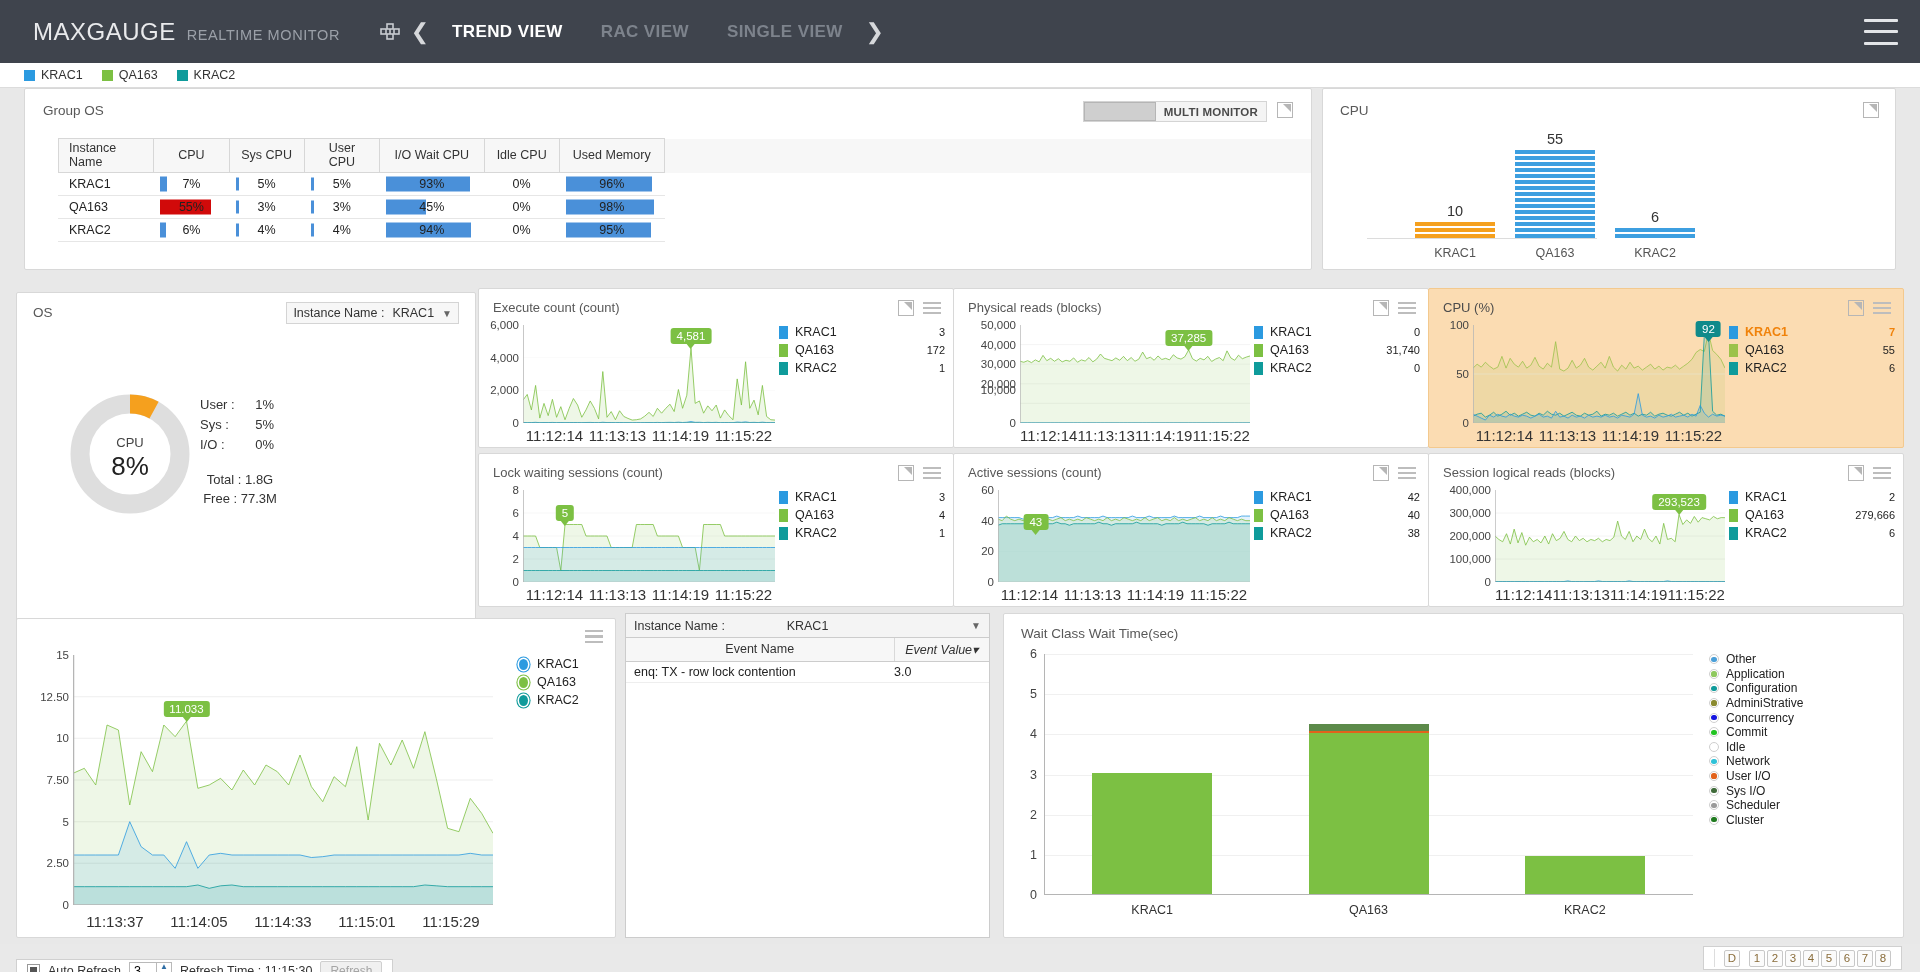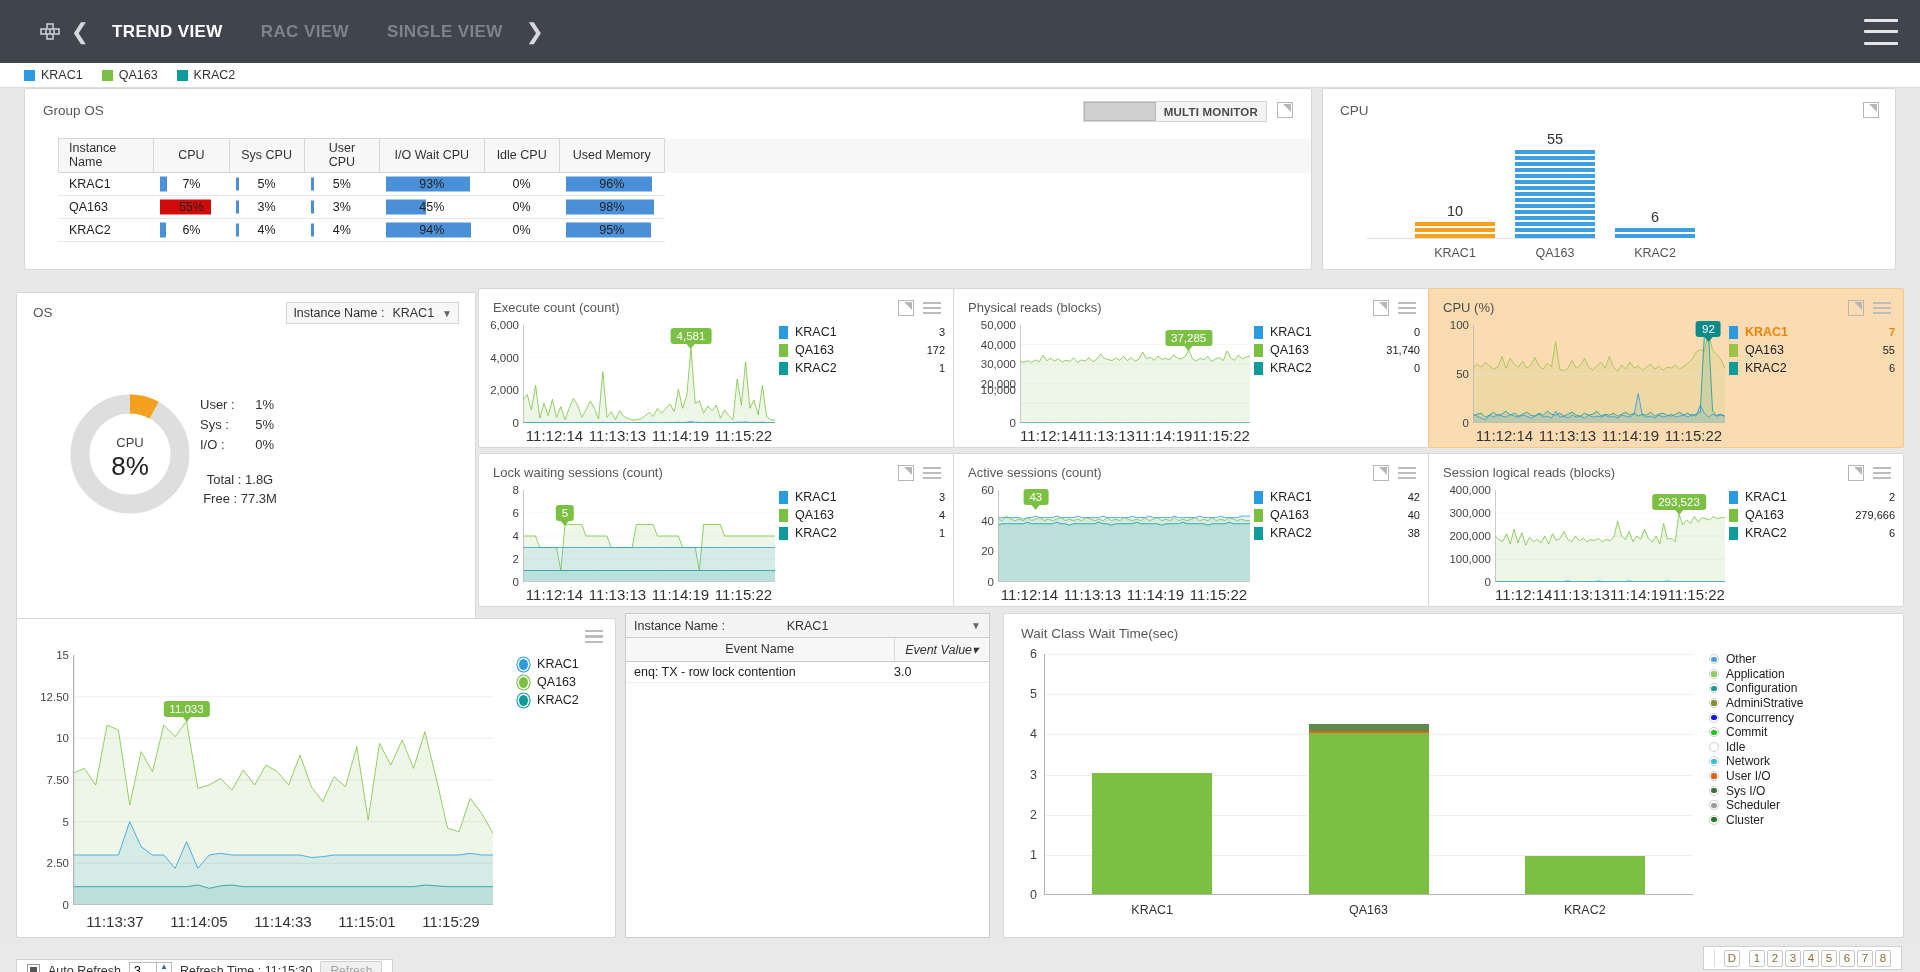--- a/index.html
+++ b/index.html
@@ -190,20 +190,24 @@
     min-width: 16px; height: 17px; border: 1px solid #c8c8c8; background: #fbfbfb;
     font-size: 11.5px; color: #8a6d3b; display: flex; align-items: center; justify-content: center;
     border-radius: 2px; cursor: pointer; padding: 0 3px;
   }
   .pg-sep { width: 1px; height: 18px; background: #ddd; }
 </style>
 </head>
 <body>
 
 <div class="topbar">
+  <div class="brand">
+    <span class="brand-main">MAXGAUGE</span>
+    <span class="brand-sub">REALTIME MONITOR</span>
+  </div>
   <div class="nav">
     <div class="nav-icon-box">
       <svg width="20" height="20" viewBox="0 0 20 20">
         <rect x="7" y="2" width="6" height="5" fill="none" stroke="#c9ccd1" stroke-width="1.6"></rect>
         <rect x="7" y="12" width="6" height="5" fill="none" stroke="#c9ccd1" stroke-width="1.6"></rect>
         <rect x="1" y="7" width="5" height="5" fill="none" stroke="#c9ccd1" stroke-width="1.6"></rect>
         <rect x="14" y="7" width="5" height="5" fill="none" stroke="#c9ccd1" stroke-width="1.6"></rect>
         <line x1="10" y1="7" x2="10" y2="12" stroke="#c9ccd1" stroke-width="1.6"></line>
       </svg>
     </div>
@@ -638,21 +642,21 @@
             <polygon points="0,100 0.00,30.00 1.67,30.00 3.33,30.00 5.00,30.00 6.67,30.00 8.33,30.00 10.00,31.67 11.67,30.00 13.33,30.00 15.00,28.33 16.67,30.00 18.33,30.00 20.00,30.00 21.67,30.00 23.33,28.33 25.00,30.00 26.67,30.00 28.33,30.00 30.00,30.00 31.67,28.33 33.33,30.00 35.00,30.00 36.67,30.00 38.33,30.00 40.00,30.00 41.67,28.33 43.33,30.00 45.00,30.00 46.67,30.00 48.33,30.00 50.00,30.00 51.67,30.00 53.33,28.33 55.00,30.00 56.67,30.00 58.33,30.00 60.00,28.33 61.67,30.00 63.33,30.00 65.00,30.00 66.67,30.00 68.33,30.00 70.00,28.33 71.67,30.00 73.33,30.00 75.00,30.00 76.67,30.00 78.33,30.00 80.00,28.33 81.67,30.00 83.33,30.00 85.00,30.00 86.67,30.00 88.33,28.33 90.00,30.00 91.67,30.00 93.33,30.00 95.00,30.00 96.67,28.33 98.33,28.33 100.00,28.33 100,100" fill="#2b9ae0" fill-opacity="0.13"></polygon>
             <polyline points="0.00,30.00 1.67,30.00 3.33,30.00 5.00,30.00 6.67,30.00 8.33,30.00 10.00,31.67 11.67,30.00 13.33,30.00 15.00,28.33 16.67,30.00 18.33,30.00 20.00,30.00 21.67,30.00 23.33,28.33 25.00,30.00 26.67,30.00 28.33,30.00 30.00,30.00 31.67,28.33 33.33,30.00 35.00,30.00 36.67,30.00 38.33,30.00 40.00,30.00 41.67,28.33 43.33,30.00 45.00,30.00 46.67,30.00 48.33,30.00 50.00,30.00 51.67,30.00 53.33,28.33 55.00,30.00 56.67,30.00 58.33,30.00 60.00,28.33 61.67,30.00 63.33,30.00 65.00,30.00 66.67,30.00 68.33,30.00 70.00,28.33 71.67,30.00 73.33,30.00 75.00,30.00 76.67,30.00 78.33,30.00 80.00,28.33 81.67,30.00 83.33,30.00 85.00,30.00 86.67,30.00 88.33,28.33 90.00,30.00 91.67,30.00 93.33,30.00 95.00,30.00 96.67,28.33 98.33,28.33 100.00,28.33" fill="none" stroke="#2b9ae0" stroke-width="0.8" vector-effect="non-scaling-stroke"></polyline>
             <polygon points="0,100 0.00,31.67 1.67,33.33 3.33,28.33 5.00,31.67 6.67,33.33 8.33,31.67 10.00,33.33 11.67,30.00 13.33,33.33 15.00,31.67 16.67,30.00 18.33,33.33 20.00,31.67 21.67,33.33 23.33,31.67 25.00,30.00 26.67,33.33 28.33,31.67 30.00,33.33 31.67,31.67 33.33,33.33 35.00,30.00 36.67,31.67 38.33,33.33 40.00,31.67 41.67,33.33 43.33,30.00 45.00,33.33 46.67,31.67 48.33,33.33 50.00,30.00 51.67,31.67 53.33,33.33 55.00,31.67 56.67,33.33 58.33,30.00 60.00,33.33 61.67,31.67 63.33,30.00 65.00,33.33 66.67,31.67 68.33,33.33 70.00,30.00 71.67,33.33 73.33,31.67 75.00,33.33 76.67,31.67 78.33,30.00 80.00,33.33 81.67,31.67 83.33,33.33 85.00,30.00 86.67,33.33 88.33,31.67 90.00,33.33 91.67,30.00 93.33,31.67 95.00,33.33 96.67,31.67 98.33,33.33 100.00,33.33 100,100" fill="#7cc043" fill-opacity="0.13"></polygon>
             <polyline points="0.00,31.67 1.67,33.33 3.33,28.33 5.00,31.67 6.67,33.33 8.33,31.67 10.00,33.33 11.67,30.00 13.33,33.33 15.00,31.67 16.67,30.00 18.33,33.33 20.00,31.67 21.67,33.33 23.33,31.67 25.00,30.00 26.67,33.33 28.33,31.67 30.00,33.33 31.67,31.67 33.33,33.33 35.00,30.00 36.67,31.67 38.33,33.33 40.00,31.67 41.67,33.33 43.33,30.00 45.00,33.33 46.67,31.67 48.33,33.33 50.00,30.00 51.67,31.67 53.33,33.33 55.00,31.67 56.67,33.33 58.33,30.00 60.00,33.33 61.67,31.67 63.33,30.00 65.00,33.33 66.67,31.67 68.33,33.33 70.00,30.00 71.67,33.33 73.33,31.67 75.00,33.33 76.67,31.67 78.33,30.00 80.00,33.33 81.67,31.67 83.33,33.33 85.00,30.00 86.67,33.33 88.33,31.67 90.00,33.33 91.67,30.00 93.33,31.67 95.00,33.33 96.67,31.67 98.33,33.33 100.00,33.33" fill="none" stroke="#7cc043" stroke-width="0.8" vector-effect="non-scaling-stroke"></polyline>
             <polygon points="0,100 0.00,38.33 1.67,36.67 3.33,36.67 5.00,36.67 6.67,36.67 8.33,36.67 10.00,36.67 11.67,35.00 13.33,36.67 15.00,36.67 16.67,36.67 18.33,36.67 20.00,36.67 21.67,36.67 23.33,35.00 25.00,36.67 26.67,36.67 28.33,38.33 30.00,36.67 31.67,36.67 33.33,36.67 35.00,36.67 36.67,36.67 38.33,36.67 40.00,35.00 41.67,36.67 43.33,36.67 45.00,38.33 46.67,36.67 48.33,36.67 50.00,36.67 51.67,36.67 53.33,36.67 55.00,35.00 56.67,36.67 58.33,36.67 60.00,36.67 61.67,36.67 63.33,36.67 65.00,38.33 66.67,36.67 68.33,36.67 70.00,36.67 71.67,36.67 73.33,35.00 75.00,36.67 76.67,36.67 78.33,36.67 80.00,36.67 81.67,36.67 83.33,38.33 85.00,36.67 86.67,36.67 88.33,36.67 90.00,36.67 91.67,35.00 93.33,36.67 95.00,36.67 96.67,36.67 98.33,36.67 100.00,36.67 100,100" fill="#0f9b9b" fill-opacity="0.13"></polygon>
             <polyline points="0.00,38.33 1.67,36.67 3.33,36.67 5.00,36.67 6.67,36.67 8.33,36.67 10.00,36.67 11.67,35.00 13.33,36.67 15.00,36.67 16.67,36.67 18.33,36.67 20.00,36.67 21.67,36.67 23.33,35.00 25.00,36.67 26.67,36.67 28.33,38.33 30.00,36.67 31.67,36.67 33.33,36.67 35.00,36.67 36.67,36.67 38.33,36.67 40.00,35.00 41.67,36.67 43.33,36.67 45.00,38.33 46.67,36.67 48.33,36.67 50.00,36.67 51.67,36.67 53.33,36.67 55.00,35.00 56.67,36.67 58.33,36.67 60.00,36.67 61.67,36.67 63.33,36.67 65.00,38.33 66.67,36.67 68.33,36.67 70.00,36.67 71.67,36.67 73.33,35.00 75.00,36.67 76.67,36.67 78.33,36.67 80.00,36.67 81.67,36.67 83.33,38.33 85.00,36.67 86.67,36.67 88.33,36.67 90.00,36.67 91.67,35.00 93.33,36.67 95.00,36.67 96.67,36.67 98.33,36.67 100.00,36.67" fill="none" stroke="#0f9b9b" stroke-width="0.8" vector-effect="non-scaling-stroke"></polyline>
             <line x1="0" y1="0" x2="0" y2="100" stroke="#b5b5b5" stroke-width="0.6"></line>
             <line x1="0" y1="100" x2="100" y2="100" stroke="#b5b5b5" stroke-width="0.6"></line>
           </svg>
         </div>
-        <div class="bubble" style="left: 81.8px; top: 5px;">43</div>
+        <div class="bubble" style="left: 81.8px; top: 30px;">43</div>
         <div class="xaxis" style="left: 44px; width: 252px; bottom: 6px;">
           <span style="left: 12.5%;">11:12:14</span>
           <span style="left: 37.5%;">11:13:13</span>
           <span style="left: 62.5%;">11:14:19</span>
           <span style="left: 87.5%;">11:15:22</span>
         </div>
         <div class="series-legend" style="left: 300px; top: 4px; width: 168px;">
           <div class="sl-row">
             <span class="sl-sq" style="background:#2b9ae0"></span>
         <span class="sl-name" style="">KRAC1</span>

